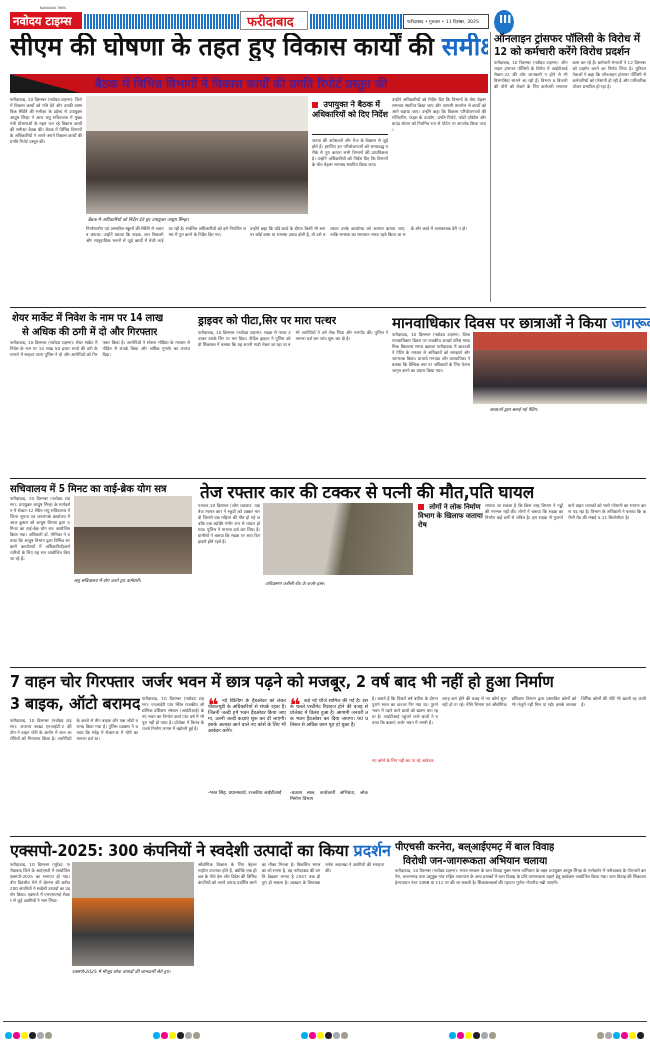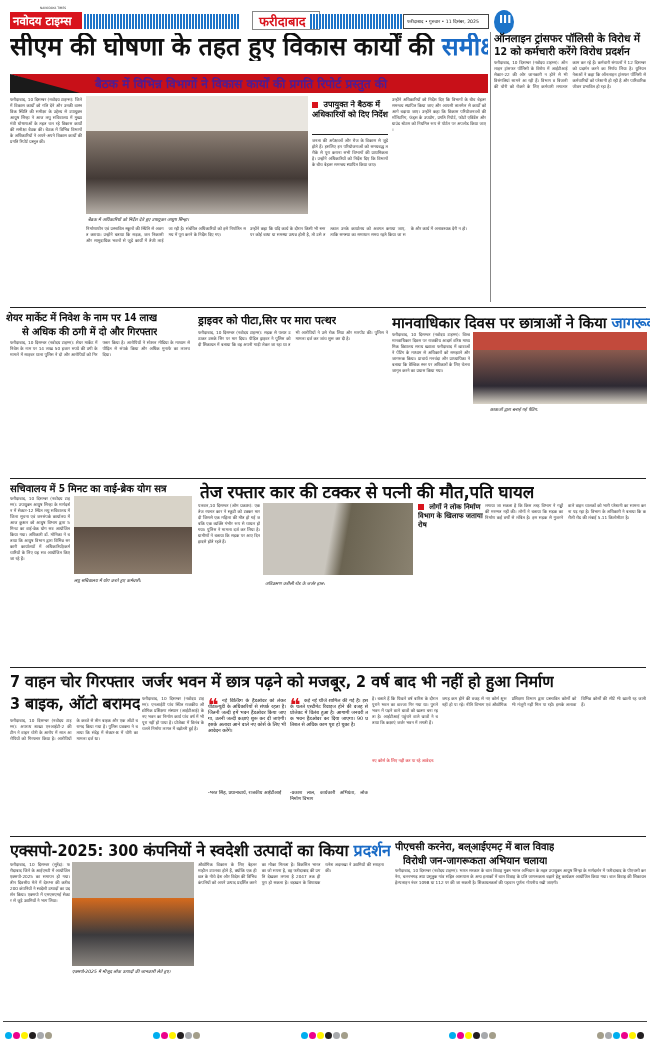--- a/index.html
+++ b/index.html
@@ -18,21 +18,21 @@
 </style>
 </head>
 <body>
 
 <div class="abs" style="left:0;top:0;width:650px;height:30px;">
   <div class="abs" style="left:10px;top:12px;width:72px;height:17px;background:#d9141d;">
     <span style="position:absolute;left:3px;top:1px;font-size:11.5px;font-weight:bold;color:#fff;white-space:nowrap;">नवोदय टाइम्स</span>
   </div>
   <span class="abs" style="left:40px;top:6px;font-size:3px;color:#333;">NAVODAYA TIMES</span>
   <div class="abs stripes" style="left:84px;top:14px;width:155px;height:15px;"></div>
-  <div class="abs" style="left:252px;top:11px;width:68px;height:19px;border:1px solid #888;background:#fff;">
+  <div class="abs" style="left:240px;top:11px;width:68px;height:19px;border:1px solid #888;background:#fff;">
     <span style="position:absolute;left:6px;top:0px;font-size:13px;font-weight:bold;color:#d9141d;white-space:nowrap;">फरीदाबाद</span>
   </div>
   <div class="abs stripes" style="left:310px;top:14px;width:92px;height:15px;"></div>
   <div class="abs" style="left:403px;top:14px;width:86px;height:15px;border:1px solid #444;background:#fff;">
     <span style="position:absolute;left:3px;top:3px;font-size:4.6px;color:#222;white-space:nowrap;">फरीदाबाद • गुरुवार • 11 दिसंबर, 2025</span>
   </div>
   <div class="abs" style="left:494px;top:10px;width:20px;height:24px;border-radius:50%;background:#1d74c9;">
     <span style="position:absolute;left:5px;top:3px;font-size:11px;font-weight:bold;color:#fff;">III</span>
   </div>
 </div>
@@ -57,21 +57,21 @@
 <div class="abs txt" style="left:392px;top:97px;width:94px;height:117px;">उन्होंने अधिकारियों को निर्देश दिए कि विभागों के बीच बेहतर समन्वय स्थापित किया जाए और आपसी तालमेल से कार्यों को आगे बढ़ाया जाए। उन्होंने कहा कि विकास परियोजनाओं की मॉनिटरिंग, फंड्स के उपयोग, प्रगति रिपोर्ट, फोटो एविडेंस और ग्राउंड स्टेटस को नियमित रूप से पोर्टल पर अपलोड किया जाए।</div>
 <div class="abs txt" style="left:86px;top:226px;width:160px;height:80px;column-count:2;column-gap:5px;">निर्माणाधीन एवं प्रस्तावित स्कूलों की स्थिति से अवगत कराया। उन्होंने बताया कि सड़क, जल निकासी और सामुदायिक भवनों से जुड़े कार्यों में तेजी लाई जा रही है। संबंधित अधिकारियों को इसे निर्धारित समय में पूरा करने के निर्देश दिए गए।</div>
 <div class="abs txt" style="left:250px;top:226px;width:236px;height:80px;column-count:3;column-gap:5px;">उन्होंने कहा कि यदि कार्य के दौरान किसी भी स्तर पर कोई बाधा या समस्या उत्पन्न होती है, तो उसे तत्काल उनके कार्यालय को अवगत कराया जाए, ताकि समस्या का समाधान समय रहते किया जा सके और कार्य में अनावश्यक देरी न हो।</div>
 
 <div class="abs vrule" style="left:490px;top:32px;height:270px;"></div>
 <div class="abs hl" style="left:494px;top:32px;width:152px;white-space:normal;font-size:10.5px;line-height:13px;">ऑनलाइन ट्रांसफर पॉलिसी के विरोध में 12 को कर्मचारी करेंगे विरोध प्रदर्शन</div>
 <div class="abs txt" style="left:494px;top:60px;width:152px;height:242px;column-count:2;column-gap:5px;">फरीदाबाद, 10 दिसम्बर (नवोदय टाइम्स): ऑनलाइन ट्रांसफर पॉलिसी के विरोध में आईटीआई सेक्टर-22 की ओर जानकारी न होने से भी विसंगतियां सामने आ रही हैं। विभाग व बिजली की चोरी को रोकने के लिए कर्मचारी लगातार काम कर रहे हैं। कर्मचारी संगठनों ने 12 दिसम्बर को प्रदर्शन करने का निर्णय लिया है। यूनियन नेताओं ने कहा कि ऑनलाइन ट्रांसफर पॉलिसी से कर्मचारियों को परेशानी हो रही है और पारिवारिक जीवन प्रभावित हो रहा है।</div>
 
 <div class="abs rule" style="left:10px;top:307px;width:636px;"></div>
 
-<div class="abs hl" style="left:6px;top:310px;font-size:10px;text-align:center;">शेयर मार्केट में निवेश के नाम पर 14 लाख</div>
+<div class="abs hl" style="left:12px;top:310px;font-size:10px;text-align:center;">शेयर मार्केट में निवेश के नाम पर 14 लाख</div>
 <div class="abs hl" style="left:22px;top:324px;font-size:10px;">से अधिक की ठगी में दो और गिरफ्तार</div>
 <div class="abs txt" style="left:10px;top:340px;width:180px;height:136px;column-count:2;column-gap:5px;">फरीदाबाद, 10 दिसम्बर (नवोदय टाइम्स): शेयर मार्केट में निवेश के नाम पर 14 लाख 50 हजार रुपये की ठगी के मामले में साइबर थाना पुलिस ने दो और आरोपियों को गिरफ्तार किया है। आरोपियों ने सोशल मीडिया के माध्यम से पीड़ित से संपर्क किया और अधिक मुनाफे का लालच दिया।</div>
 
 <div class="abs hl" style="left:198px;top:312px;font-size:11px;">ड्राइवर को पीटा,सिर पर मारा पत्थर</div>
 <div class="abs txt" style="left:198px;top:330px;width:190px;height:146px;column-count:2;column-gap:5px;">फरीदाबाद, 10 दिसम्बर (नवोदय टाइम्स): सड़क से पत्थर उठाकर उसके सिर पर मार दिया। पीड़ित ड्राइवर ने पुलिस को दी शिकायत में बताया कि वह अपनी गाड़ी लेकर जा रहा था तभी आरोपियों ने उसे रोक लिया और मारपीट की। पुलिस ने मामला दर्ज कर जांच शुरू कर दी है।</div>
 
 <div class="abs hl" style="left:392px;top:312px;font-size:15px;">
   <span>मानवाधिकार दिवस पर छात्राओं ने किया</span>
   <span class="blue">जागरूक</span>
 </div>

